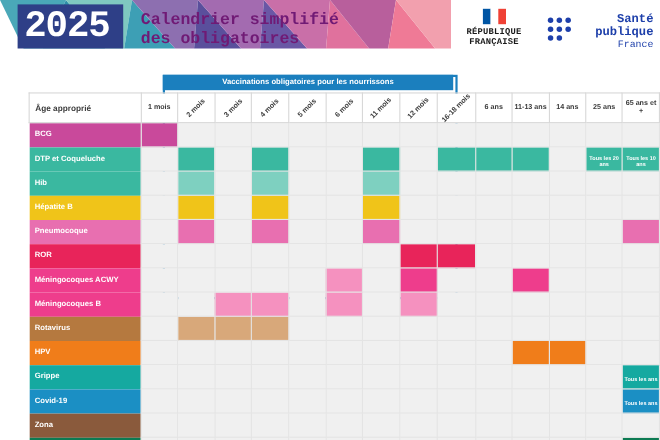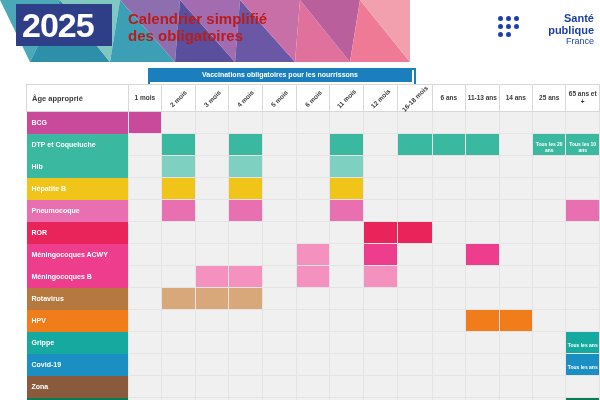--- a/index.html
+++ b/index.html
@@ -6,38 +6,39 @@
   body{
     width:600px;height:400px;
     background:#ffffff;
     font-family:"Liberation Sans", sans-serif;
     overflow:hidden;
     position:relative;
   }
 
   
   #banner{
-    position:absolute;left:0;top:0;width:600px;height:62px;
+    position:absolute;left:0;top:0;width:600px;height:44px;
     background:#ffffff;
     overflow:hidden;
+    font-family:Liberation Mono, monospace;
   }
   #bannerArt{position:absolute;left:0;top:0;width:410px;height:62px;overflow:hidden;}
 
   #year{
     position:absolute;left:22px;top:8px;
     font-size:34px;font-weight:bold;color:#ffffff;letter-spacing:-1px;
     line-height:34px;
   }
   #yearbox{
     position:absolute;left:16px;top:4px;width:96px;height:42px;
     background:#2e3f87;
   }
   #title{
     position:absolute;left:128px;top:10px;width:260px;
-    color:#b91c1c;font-size:15px;font-weight:bold;line-height:17px;
+    color:#701a75;font-size:15px;font-weight:bold;line-height:17px;
   }
 
   
   #marianne{
     position:absolute;left:408px;top:8px;width:82px;text-align:center;
   }
   #marianne .flag{display:flex;justify-content:center;margin-bottom:3px;}
   #marianne .flag i{display:block;width:7px;height:14px;}
   #marianne .rf{font-size:8px;font-weight:bold;color:#1a1a1a;line-height:9px;letter-spacing:.2px;}
   #marianne .dev{font-size:5px;color:#1a1a1a;line-height:6px;font-style:italic;margin-top:2px;}
@@ -128,20 +129,32 @@
   </div>
 
   <div id="yearbox"></div>
   <div id="year">2025</div>
 
   <div id="title">
     <div>Calendrier simplifié</div>
     <div>des obligatoires</div>
   </div>
 
+  <div id="marianne">
+    <div class="flag">
+      <i style="background:#0055a4"></i>
+        <i style="background:#ffffff"></i>
+        <i style="background:#ef4135"></i>
+    </div>
+    <div class="rf">RÉPUBLIQUE</div>
+    <div class="rf">FRANÇAISE</div>
+    <div class="dev">Liberté</div>
+    <div class="dev">Égalité</div>
+    <div class="dev">Fraternité</div>
+  </div>
 
   <div id="sante">
     <div class="dots">
       <i style="left:0px;top:0px"></i>
         <i style="left:8px;top:0px"></i>
         <i style="left:16px;top:0px"></i>
       <i style="left:0px;top:8px"></i>
         <i style="left:8px;top:8px"></i>
         <i style="left:16px;top:8px"></i>
       <i style="left:0px;top:16px"></i>

